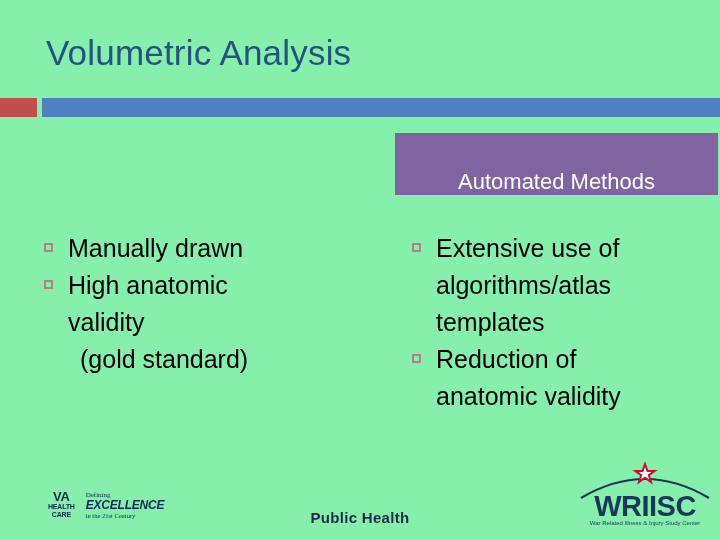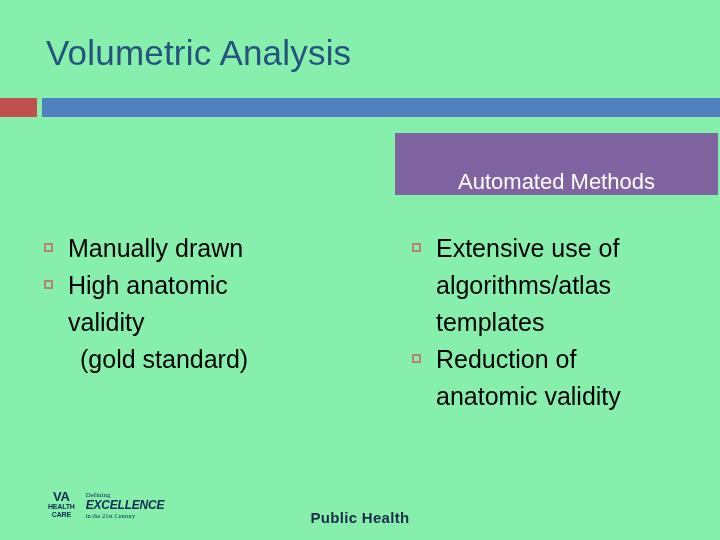--- a/index.html
+++ b/index.html
@@ -269,14 +269,28 @@
     <div class="va-divider"></div>
     <div class="va-right">
       <div class="va-defining">Defining</div>
       <div class="va-excellence">EXCELLENCE</div>
       <div class="va-century">in the 21st Century</div>
     </div>
   </div>
 
   <div class="footer-center">Public Health</div>
 
+  <div class="wriisc-logo">
+    <svg width="134" height="66" viewBox="0 0 134 66" xmlns="http://www.w3.org/2000/svg">
+
+      <path d="M3 36 Q 67 -2 131 36" fill="none" stroke="#1B365D" stroke-width="2.2"></path>
+
+      <g transform="translate(67,12)">
+        <path d="M0,-10 L2.45,-3.1 L9.7,-3.1 L3.85,1.2 L6.1,8.1 L0,3.8 L-6.1,8.1 L-3.85,1.2 L-9.7,-3.1 L-2.45,-3.1 Z" fill="#ffffff" stroke="#C8102E" stroke-width="2"></path>
+      </g>
+
+      <text x="67" y="54" text-anchor="middle" font-family="Liberation Sans, sans-serif" font-size="29" font-weight="bold" letter-spacing="-0.5" fill="#1B365D">WRIISC</text>
+
+      <text x="67" y="63" text-anchor="middle" font-family="Liberation Sans, sans-serif" font-size="6" fill="#1B365D">War Related Illness &amp; Injury Study Center</text>
+    </svg>
+  </div>
 
 </div>
 
 </body></html>

